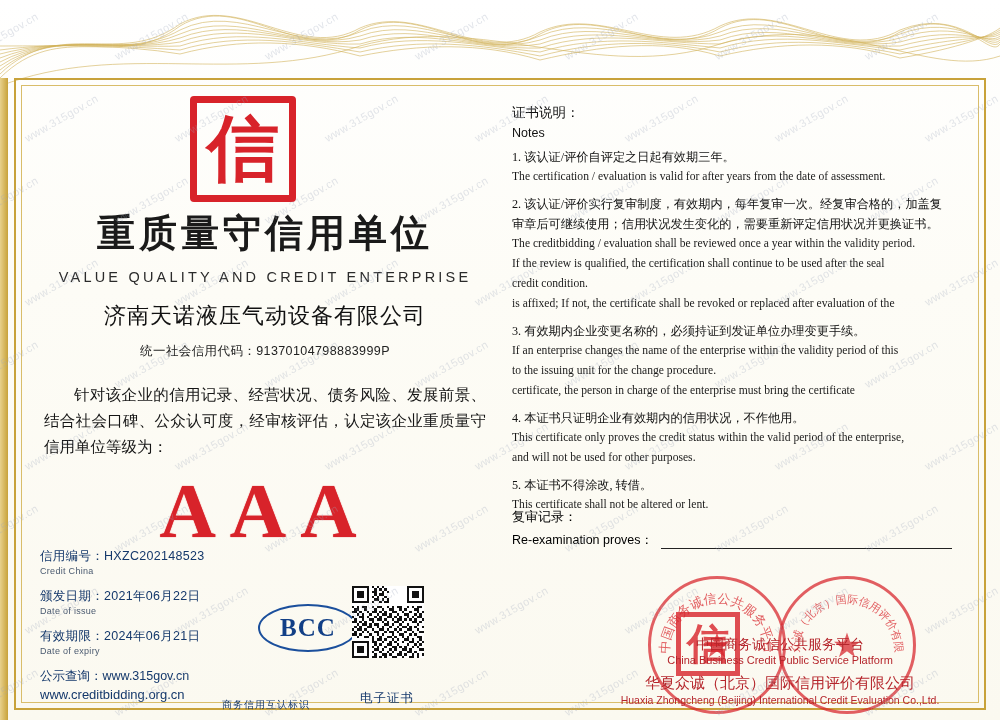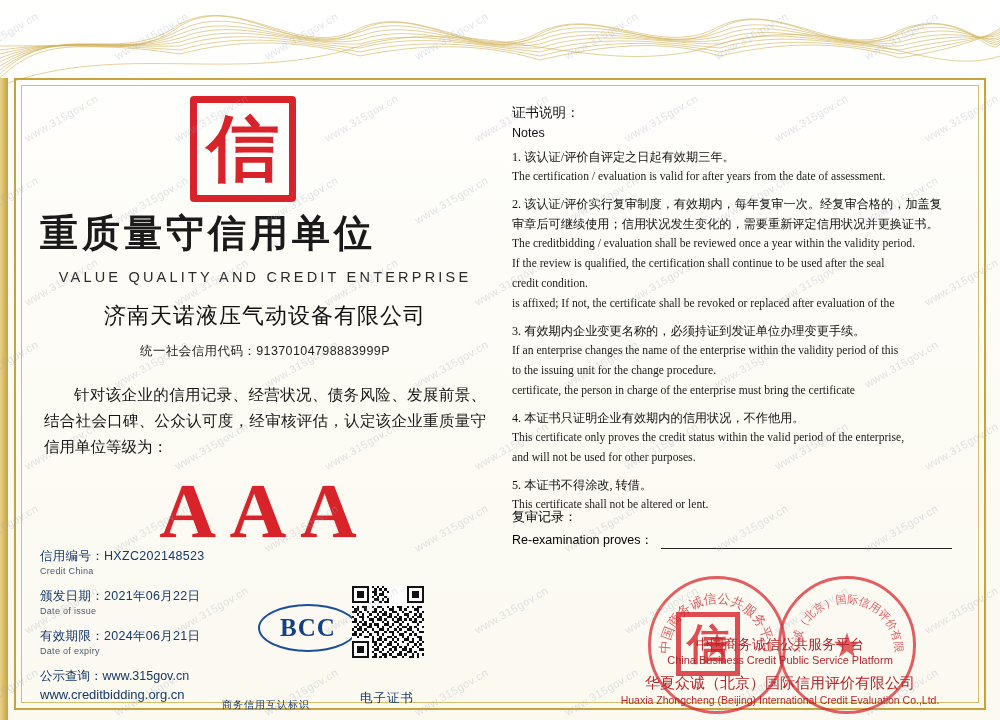--- a/index.html
+++ b/index.html
@@ -42,20 +42,21 @@
     width:106px;height:106px;margin:0 auto 6px auto;
     border:7px solid #d8232a;border-radius:4px;
     display:flex;align-items:center;justify-content:center;
     color:#d8232a;
     font-family:"Liberation Serif", serif;
     font-size:72px;line-height:1;font-weight:bold;
     box-sizing:border-box;
     position:relative;left:-22px;
   }
   .main-title{
+    text-align:center;
     font-family:"Liberation Serif", serif;
     font-size:38px;letter-spacing:4px;color:#1a1a1a;
     font-weight:bold;
     margin-top:4px;
   }
   .main-title-en{
     text-align:center;
     font-size:14.5px;letter-spacing:3.2px;color:#2b2b2b;
     margin-top:10px;
   }

